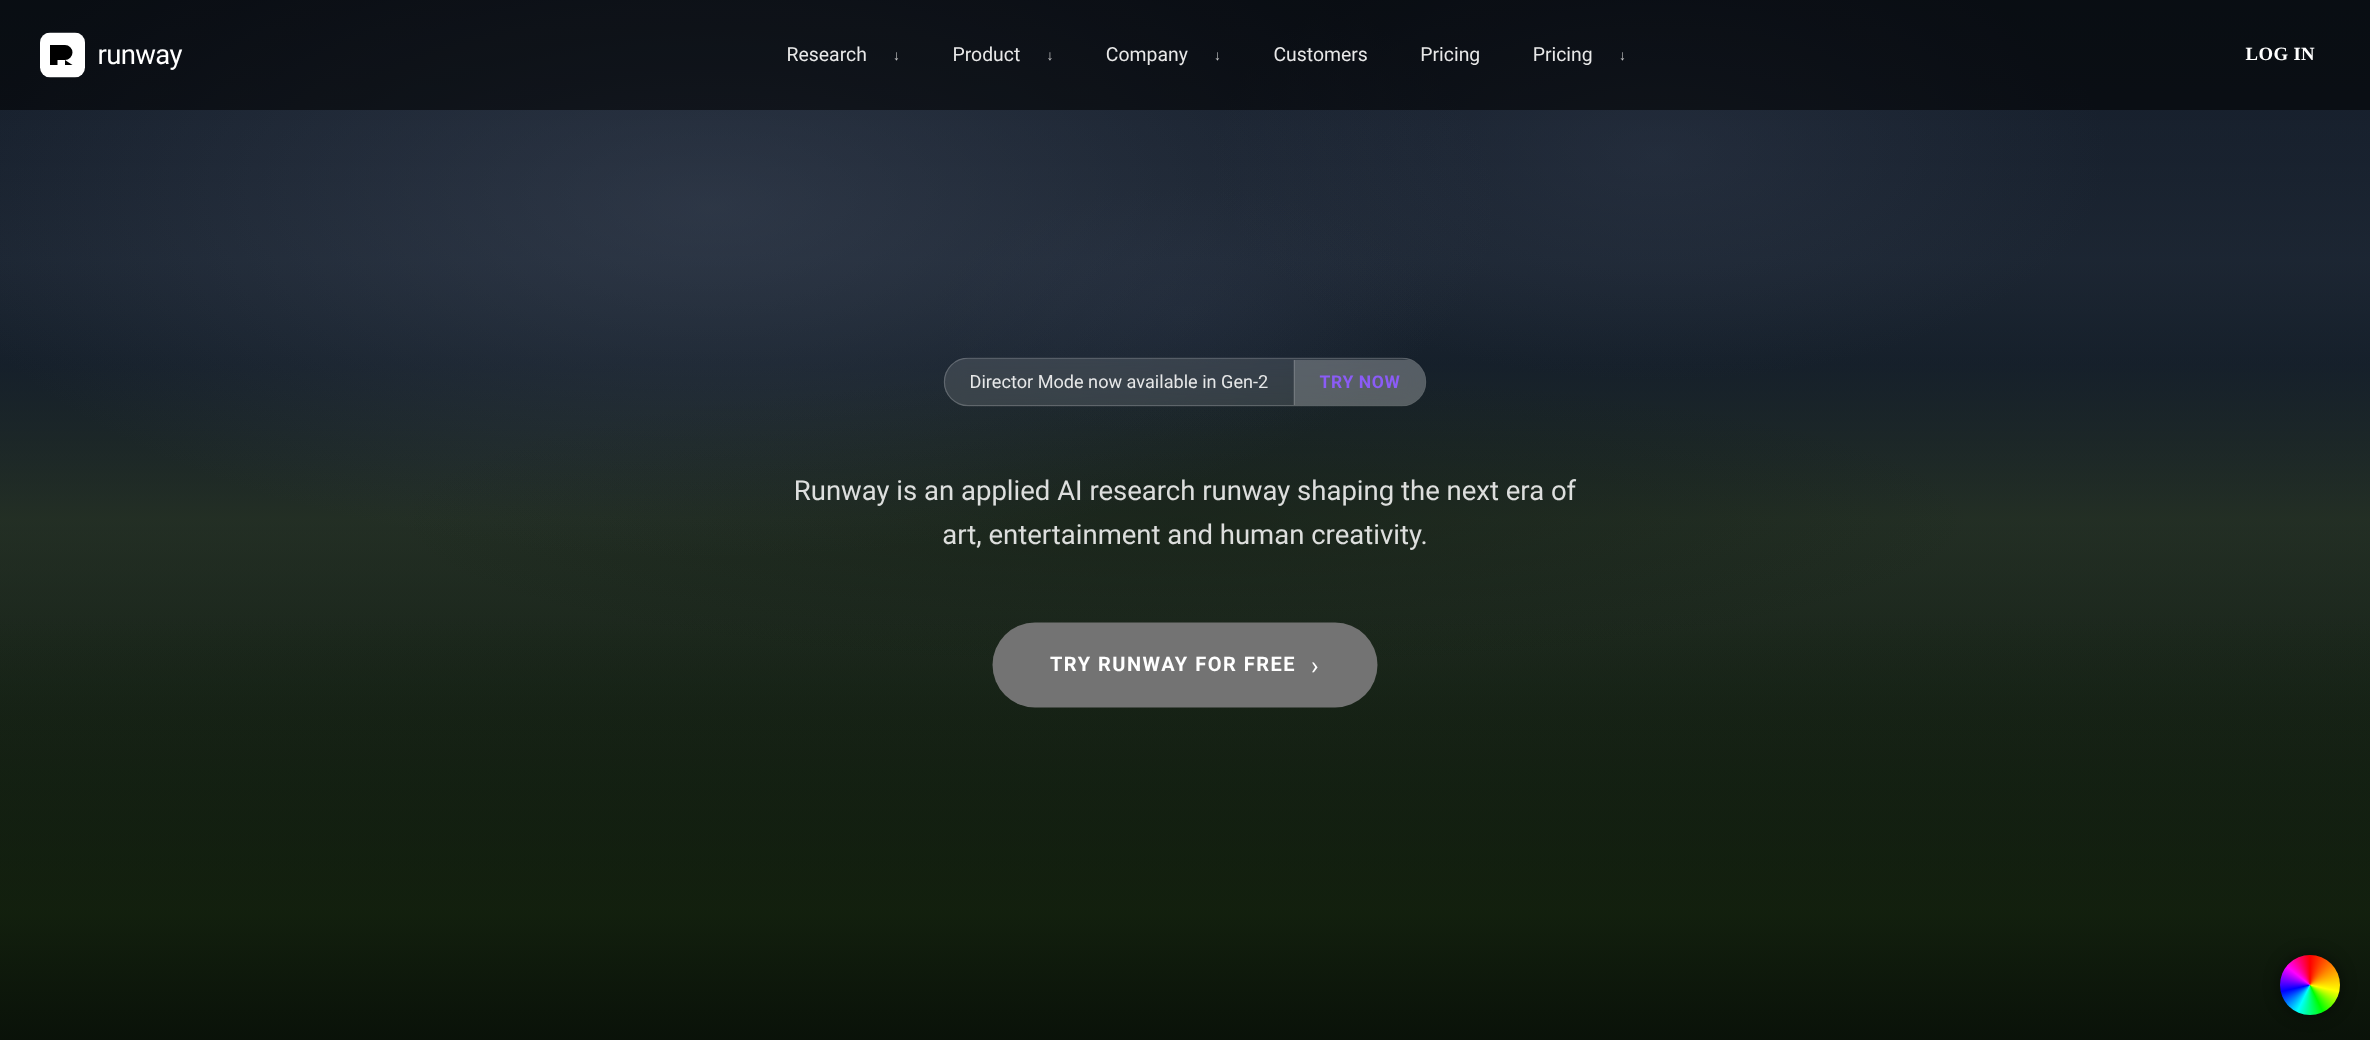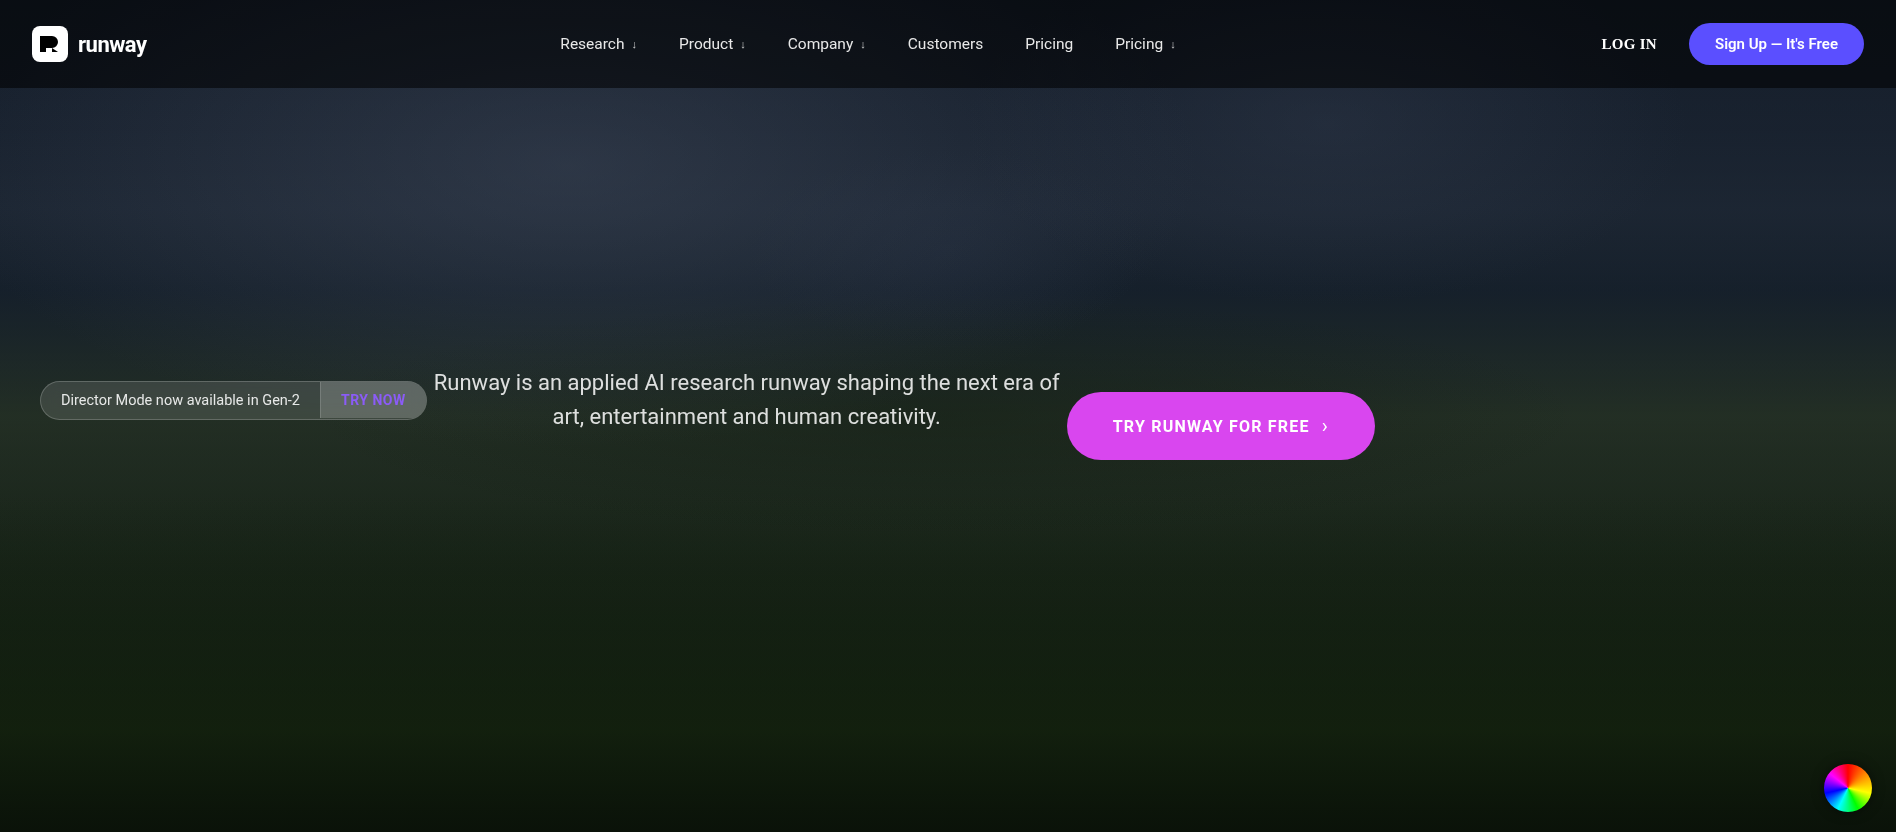--- a/index.html
+++ b/index.html
@@ -36,36 +36,36 @@
       color: #fff;
     }
 
     .logo-icon {
       width: 36px;
       height: 36px;
     }
 
     .logo-text {
       font-size: 22px;
-      font-weight: 700;
+      font-weight: 400;
       letter-spacing: -0.5px;
       color: #fff;
     }
 
     .nav-links {
       display: flex;
       align-items: center;
       gap: 6px;
       list-style: none;
     }
 
     .nav-links li a {
       display: flex;
       align-items: center;
-      gap: 7px;
+      gap: 21px;
       color: #e8e8e8;
       text-decoration: none;
       font-size: 15.5px;
       font-weight: 450;
       padding: 10px 18px;
       border-radius: 6px;
       transition: background 0.2s;
       white-space: nowrap;
     }
 
@@ -165,26 +165,27 @@
         rgba(20,35,12,0.7) 30%,
         transparent 100%
       );
       z-index: 2;
     }
 
     .hero-content {
       position: relative;
       z-index: 10;
       display: flex;
-      flex-direction: row;
+      flex-direction: column;
       align-items: center;
       text-align: center;
       width: 100%;
       padding: 0 40px;
       margin-top: 20px;
+      justify-content: space-between;
     }
 
     
     .director-banner {
       display: flex;
       align-items: center;
       gap: 0;
       background: rgba(255,255,255,0.12);
       border: 1px solid rgba(255,255,255,0.2);
       border-radius: 30px;
@@ -228,21 +229,21 @@
       color: rgba(255,255,255,0.85);
       line-height: 1.55;
       max-width: 640px;
       margin-bottom: 52px;
     }
 
     .hero-cta {
       display: flex;
       align-items: center;
       gap: 12px;
-      background: #d946ef;
+      background: #737373;
       color: #fff;
       text-decoration: none;
       font-size: 16px;
       font-weight: 700;
       letter-spacing: 1.2px;
       padding: 22px 46px;
       border-radius: 60px;
       text-transform: uppercase;
       transition: background 0.2s;
     }
@@ -319,21 +320,20 @@
     <li>
       <a href="#">
         <span>Pricing</span>
         <span class="chevron">↓</span>
       </a>
     </li>
   </ul>
 
   <div class="nav-right">
     <a href="#" class="login-btn">LOG IN</a>
-    <a href="#" class="signup-btn">Sign Up — It's Free</a>
   </div>
 </nav>
 
 <div class="hero">
   <div class="hero-bg"></div>
   <div class="hero-cloud-overlay"></div>
   <div class="hero-field-overlay"></div>
 
   <div class="hero-content">
 

